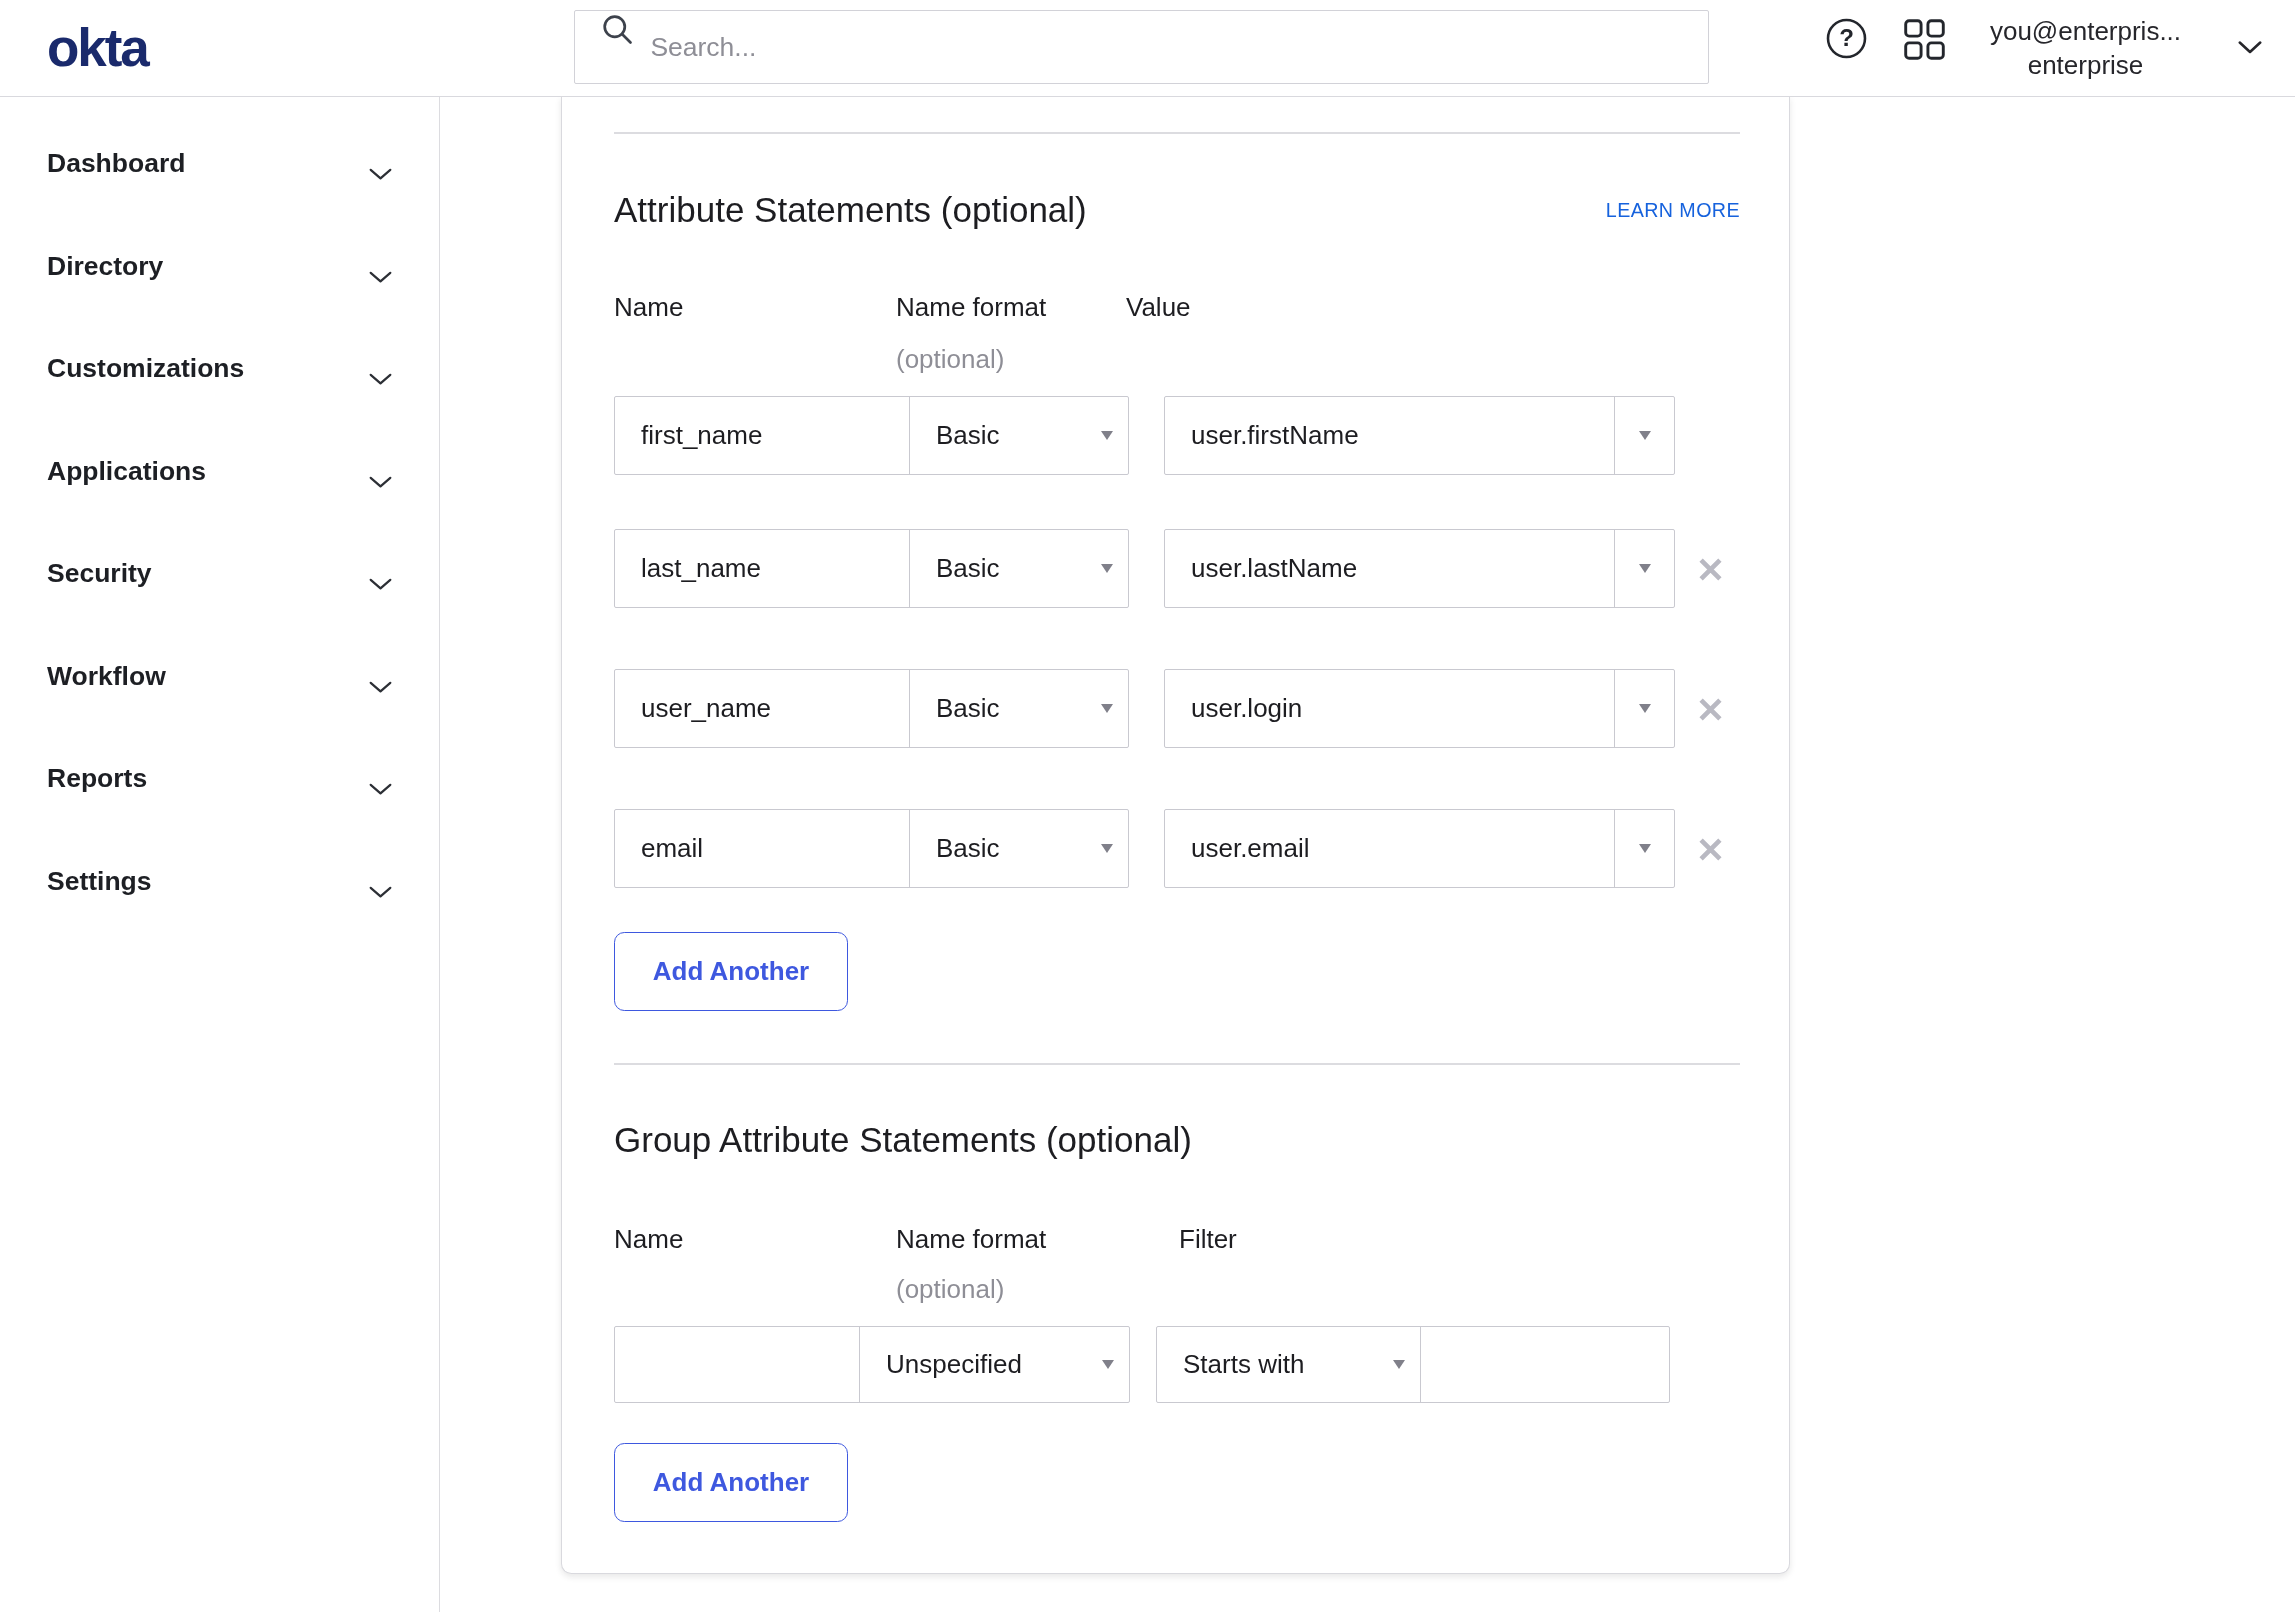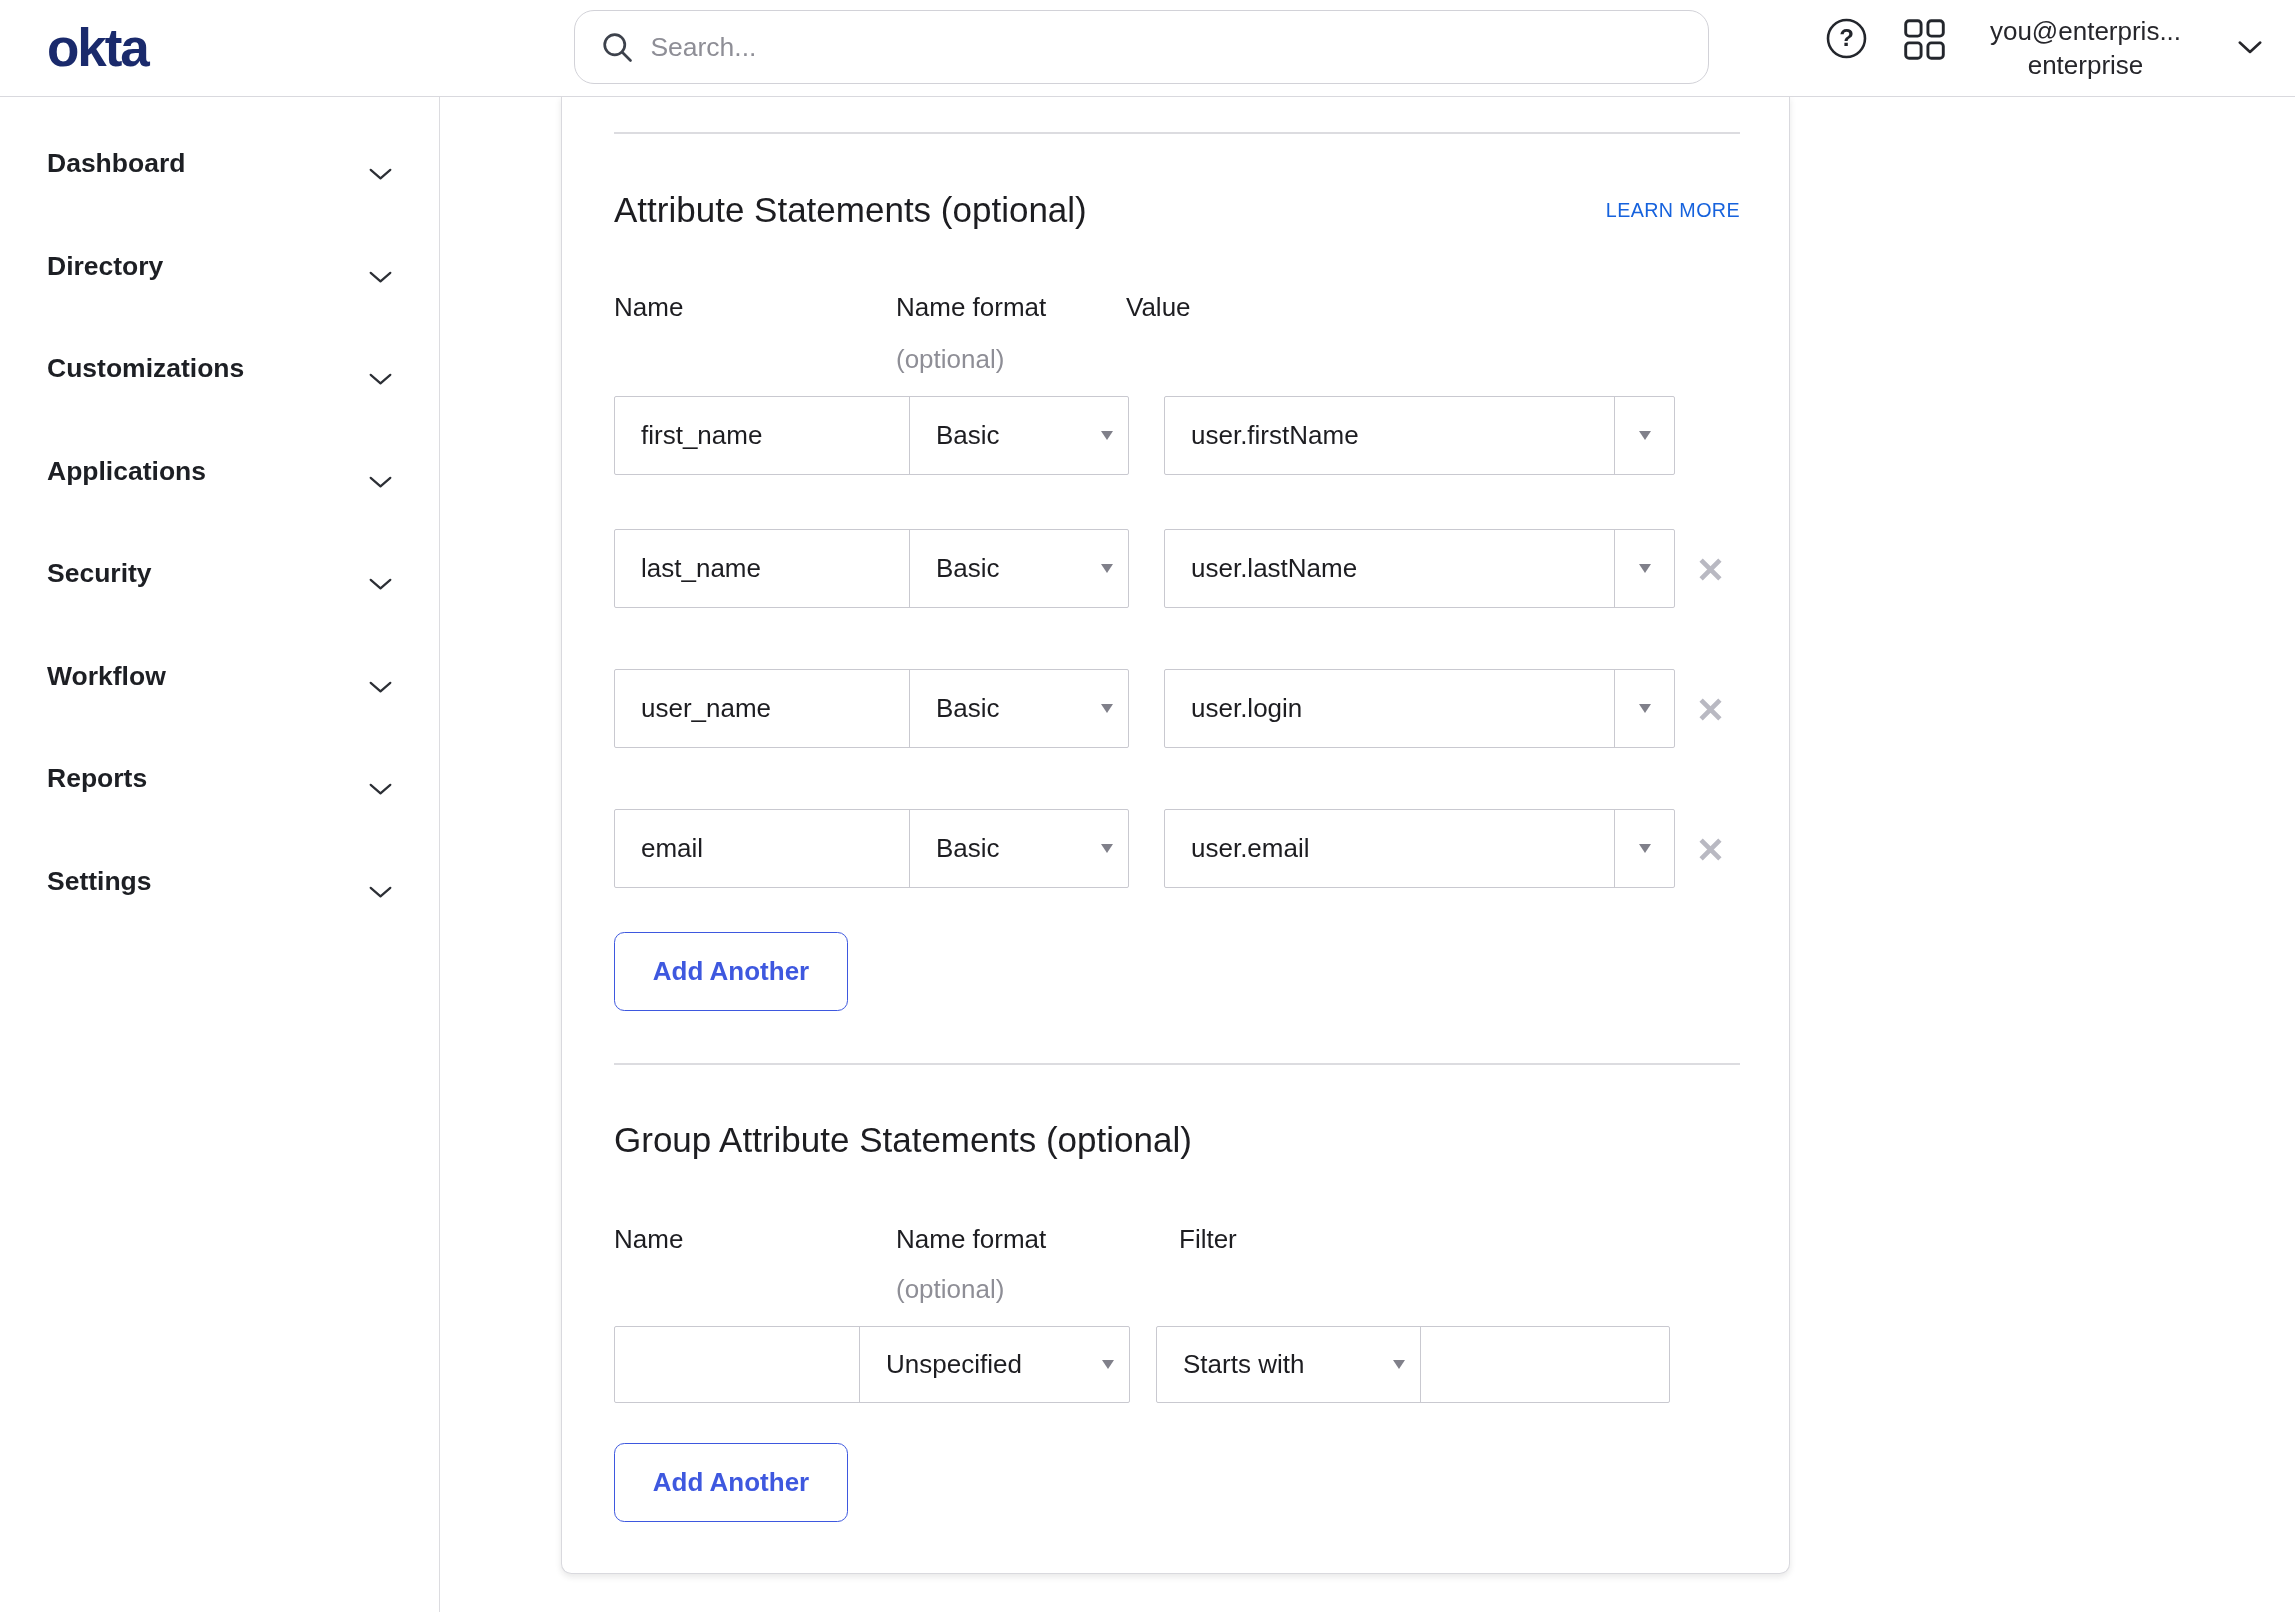--- a/index.html
+++ b/index.html
@@ -6,21 +6,21 @@
   html,body { width:2295px; height:1613px; background:#ffffff; overflow:hidden;
               font-family:"Liberation Sans","DejaVu Sans",sans-serif; color:#1d1d21; }
   #page { position:relative; width:2229px; height:1613px; background:#fff; }
 
   
   #topbar { position:absolute; left:0; top:0; width:2295px; height:97px; background:#fff;
             border-bottom:1.7px solid #d9d9de; z-index:5; }
   .logo { position:absolute; left:47px; top:0; height:95px; display:flex; align-items:center;
           font-size:53px; font-weight:700; letter-spacing:-2.1px; color:#1a2a6c; }
   .search { position:absolute; left:574px; top:10.3px; width:1135px; height:74px;
-            border:1.7px solid #d2d2d8; border-radius:20px; display:flex; align-items:center;
+            border:1.7px solid #d2d2d8; border-radius:2px; display:flex; 
             padding:0 20.5px 0 24px; background:#fff; }
   .search svg { flex:0 0 auto; margin-right:15.4px; }
   .search input { flex:1; border:none; outline:none; font-size:26.5px; color:#1d1d21;
                   font-family:inherit; background:transparent; }
   .search input::placeholder { color:#8e8e96; }
   .iconbtn { position:absolute; background:none; border:none; cursor:pointer; padding:0; }
   .account { position:absolute; left:1949px; top:13.7px; width:273px; text-align:center;
              font-size:26px; line-height:34px; color:#26262b; }
   .acct-chevron { position:absolute; left:2237px; top:40px; }
 

